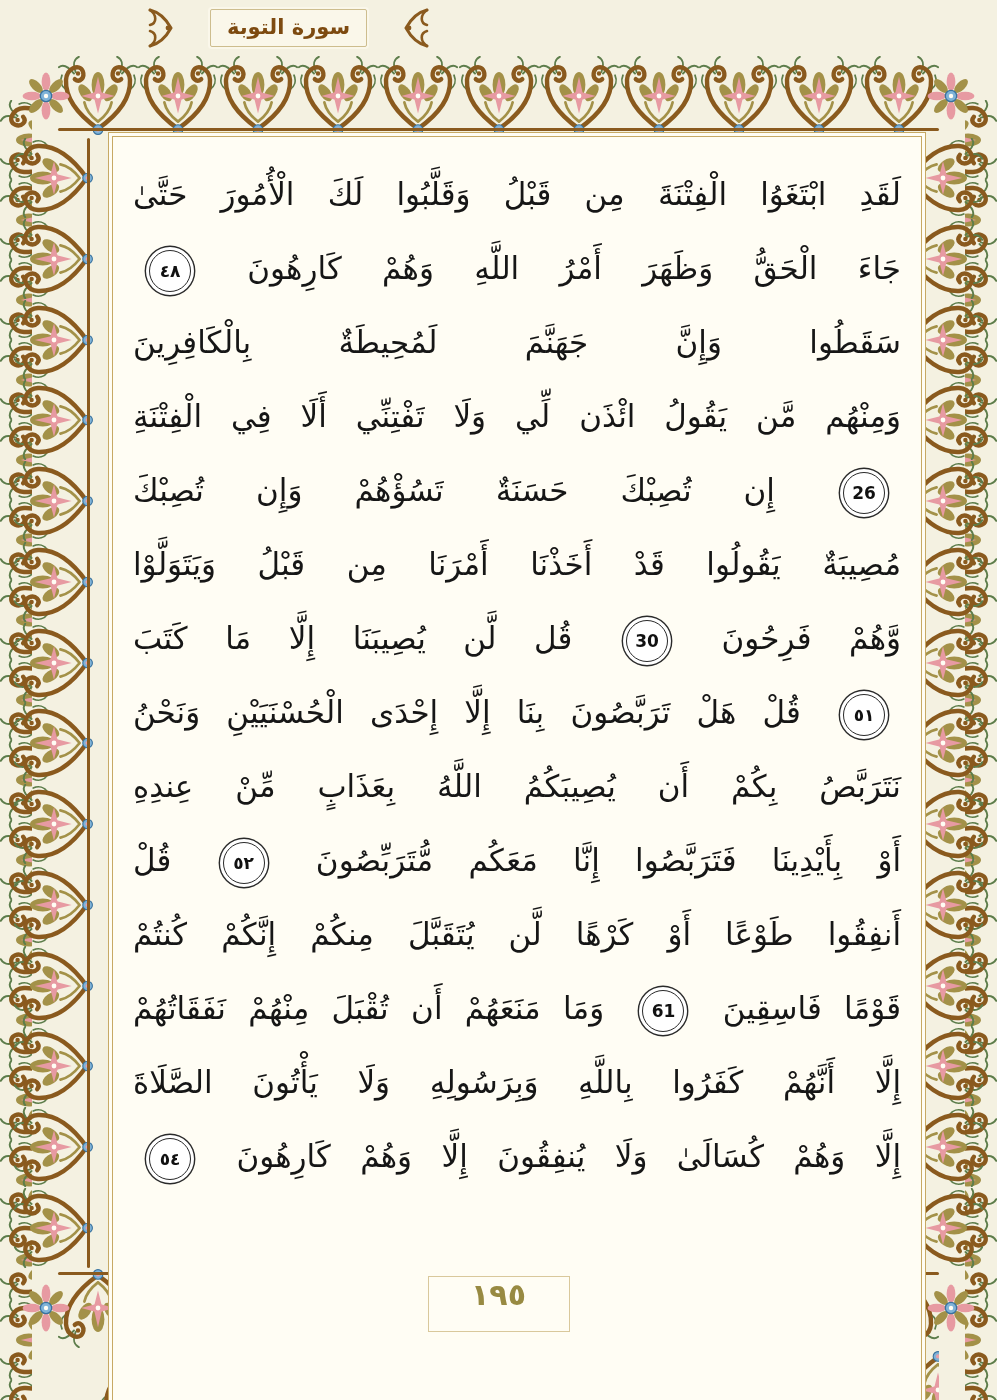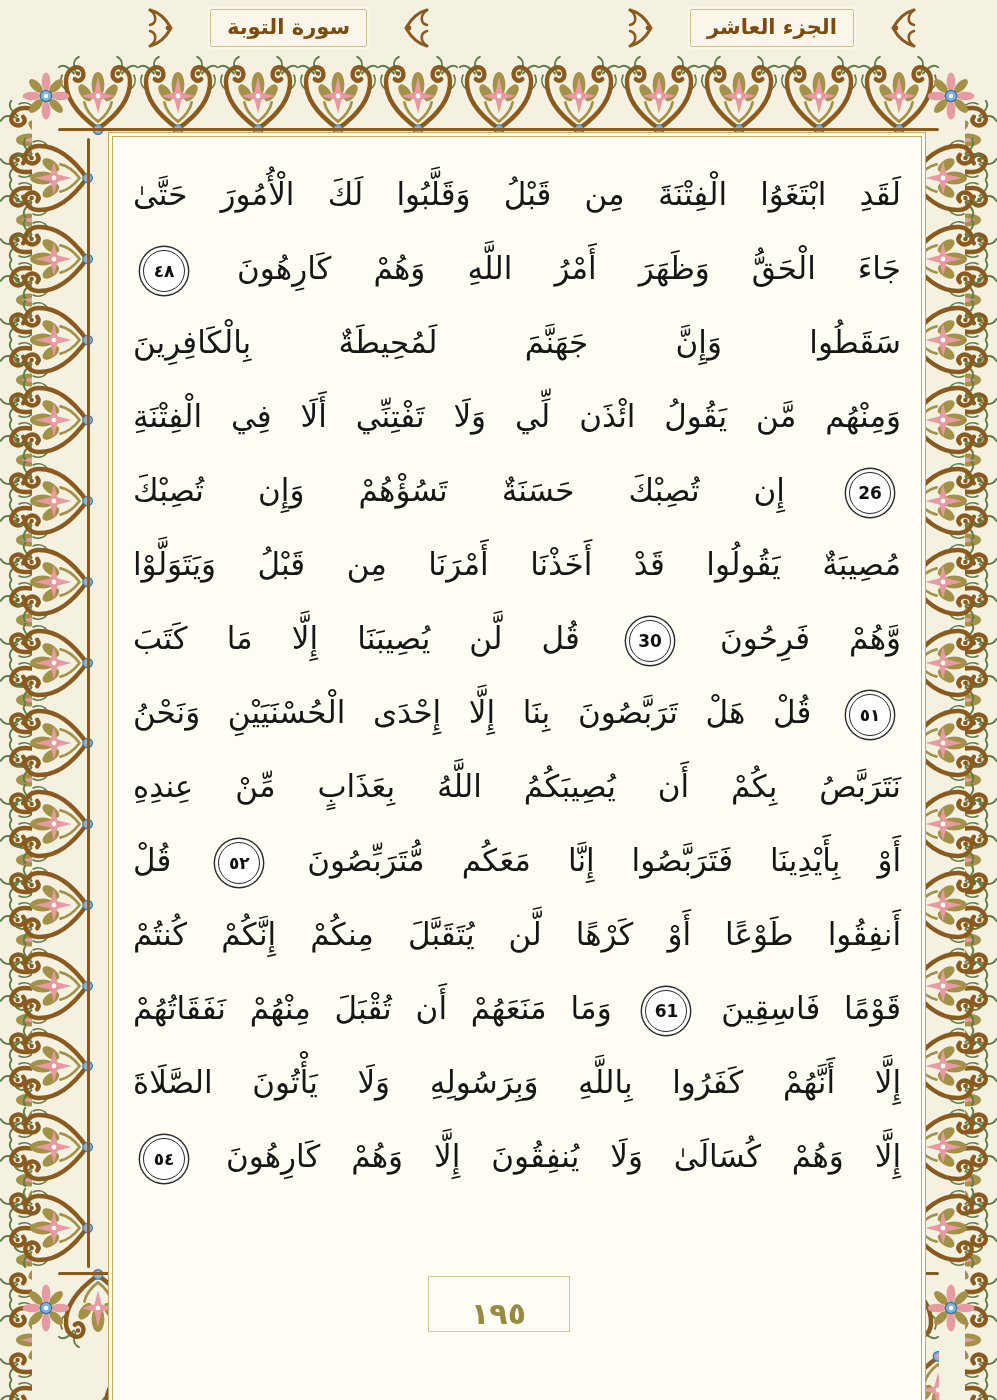--- a/index.html
+++ b/index.html
@@ -38,26 +38,26 @@
      box-shadow:0 0 0 3px var(--paper),0 0 0 4px var(--frame);
      box-sizing:border-box;z-index:4;padding:20px 20px;}
   #quran-lines{width:100%;height:100%;}
   .qline{direction:rtl;text-align:justify;text-align-last:justify;
      font-size:31px;color:var(--ink);height:74px;line-height:74px;
      white-space:nowrap;overflow:visible;}
   .ayah{display:inline-flex;align-items:center;justify-content:center;
      width:40px;height:40px;border-radius:50%;background:#fff;
      border:1.6px solid #2a2a2a;box-shadow:0 0 0 3px #fff,0 0 0 4.4px #2a2a2a;
      font-size:17px;font-weight:bold;color:#111;vertical-align:middle;
-     margin:0 10px;line-height:normal;}
+     margin:0 16px;line-height:normal;}
 
   
   #pagenum-box{position:absolute;left:50%;transform:translateX(-50%);top:1276px;
      width:140px;height:54px;background:var(--paper);border:1px solid #d9c89c;
-     display:flex;align-items:flex-end;justify-content:center;z-index:5;}
+     display:flex;align-items:flex-start;justify-content:center;z-index:5;}
   #pagenum-box span{color:var(--pagenum);font-size:30px;font-weight:bold;}
 </style>
 </head>
 <body>
 
 <div id="page">
 
   <svg width="0" height="0" style="position:absolute" aria-hidden="true">
     <defs>
       <symbol id="heart-motif" viewBox="0 0 100 100">
@@ -100,29 +100,20 @@
 
   <div class="cartouche" style="left:148px;">
     <svg class="brace">
         <use href="#cart-brace"></use>
       </svg>
     <div class="cart-box"><span>سورة التوبة</span></div>
     <svg class="brace flip">
         <use href="#cart-brace"></use>
       </svg>
   </div>
-  <div class="cartouche" style="left:628px;">
-    <svg class="brace">
-        <use href="#cart-brace"></use>
-      </svg>
-    <div class="cart-box"><span>الجزء العاشر</span></div>
-    <svg class="brace flip">
-        <use href="#cart-brace"></use>
-      </svg>
-  </div>
 
   <div id="borders">
       <div class="band row" style="left: 58px; top: 56px; width: 881px; height: 80px;">
         <svg class="motif ">
           <use href="#heart-motif"></use>
         </svg>
         <svg class="motif ">
           <use href="#heart-motif"></use>
         </svg>
         <svg class="motif ">

